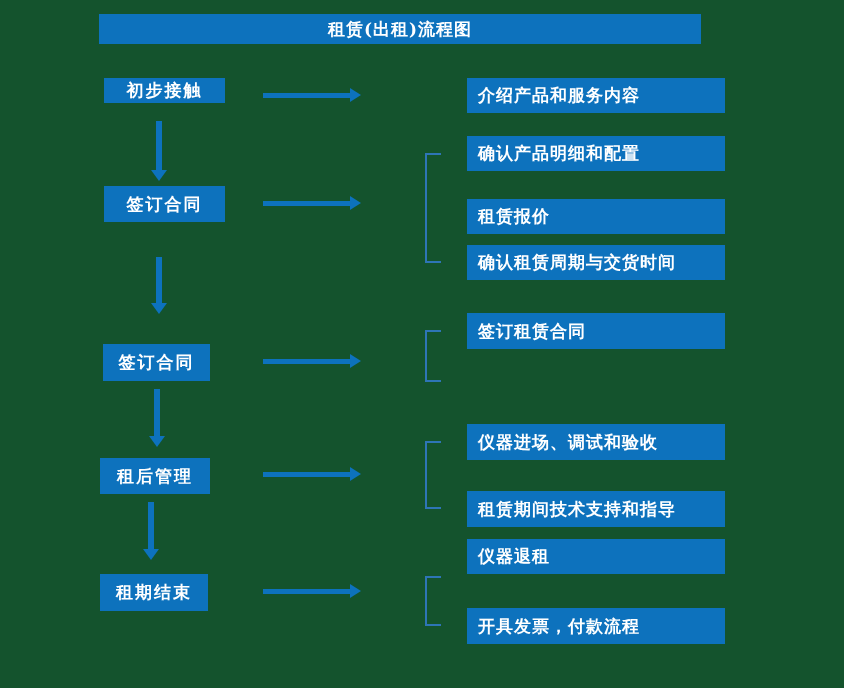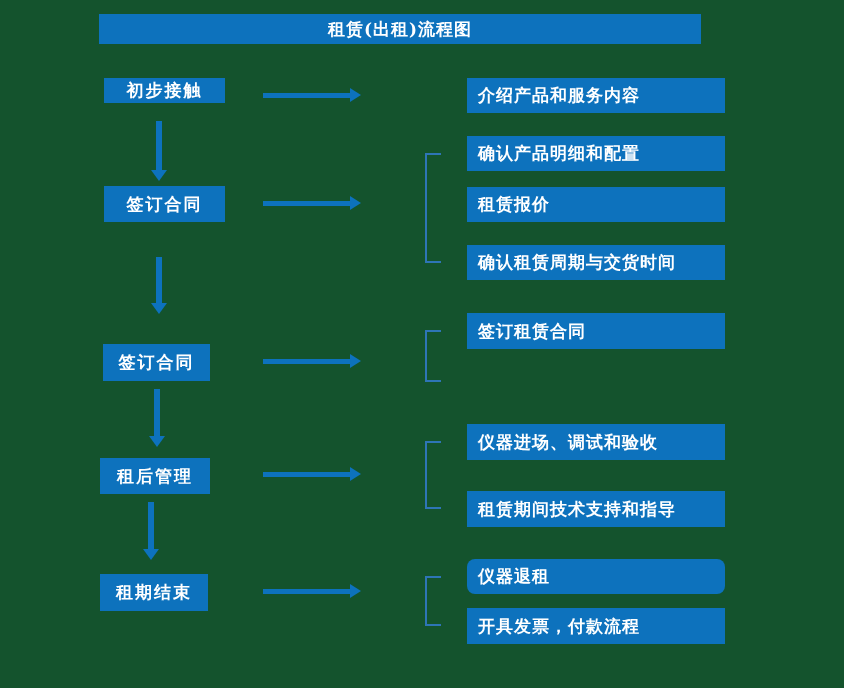--- a/index.html
+++ b/index.html
@@ -75,24 +75,24 @@
   <div class="harrow" style="top:589px;"></div>
 
   <div class="bracket" style="top:153px;height:110px;"></div>
   <div class="bracket" style="top:330px;height:52px;"></div>
   <div class="bracket" style="top:441px;height:68px;"></div>
   <div class="bracket" style="top:576px;height:50px;"></div>
 
   <div class="detail-box" style="top:78px;">介绍产品和服务内容</div>
 
   <div class="detail-box" style="top:136px;">确认产品明细和配置</div>
-  <div class="detail-box" style="top:187px;">租赁报价</div>
+  <div class="detail-box" style="top:199px;">租赁报价</div>
   <div class="detail-box" style="top:245px;">确认租赁周期与交货时间</div>
 
   <div class="detail-box" style="top:313px;height:36px;">签订租赁合同</div>
 
   <div class="detail-box" style="top:424px;height:36px;">仪器进场、调试和验收</div>
   <div class="detail-box" style="top:491px;height:36px;">租赁期间技术支持和指导</div>
 
-  <div class="detail-box" style="top:559px;border-radius:8px;">仪器退租</div>
+  <div class="detail-box" style="top:539px;">仪器退租</div>
   <div class="detail-box" style="top:608px;height:36px;">开具发票，付款流程</div>
 
 </div>
 
 </body></html>

